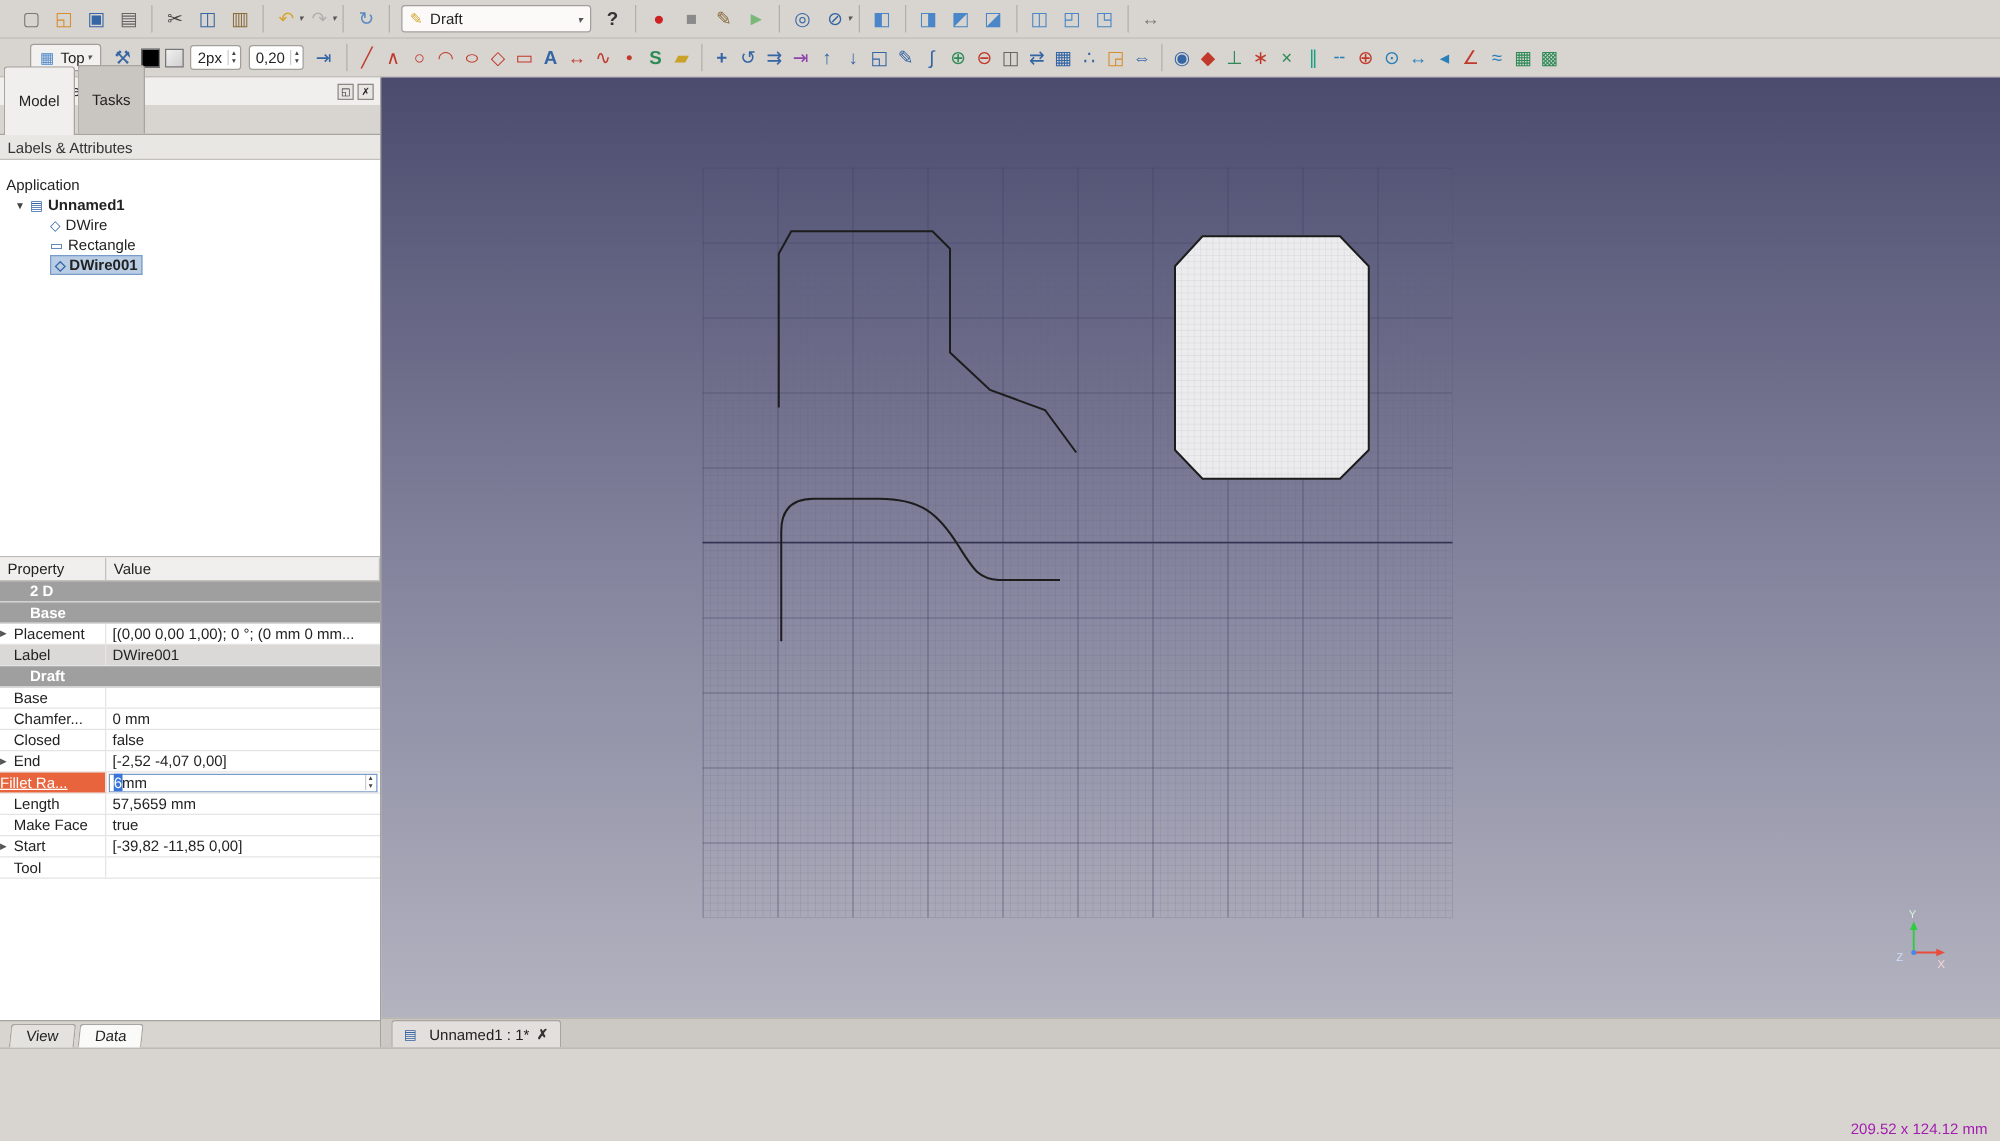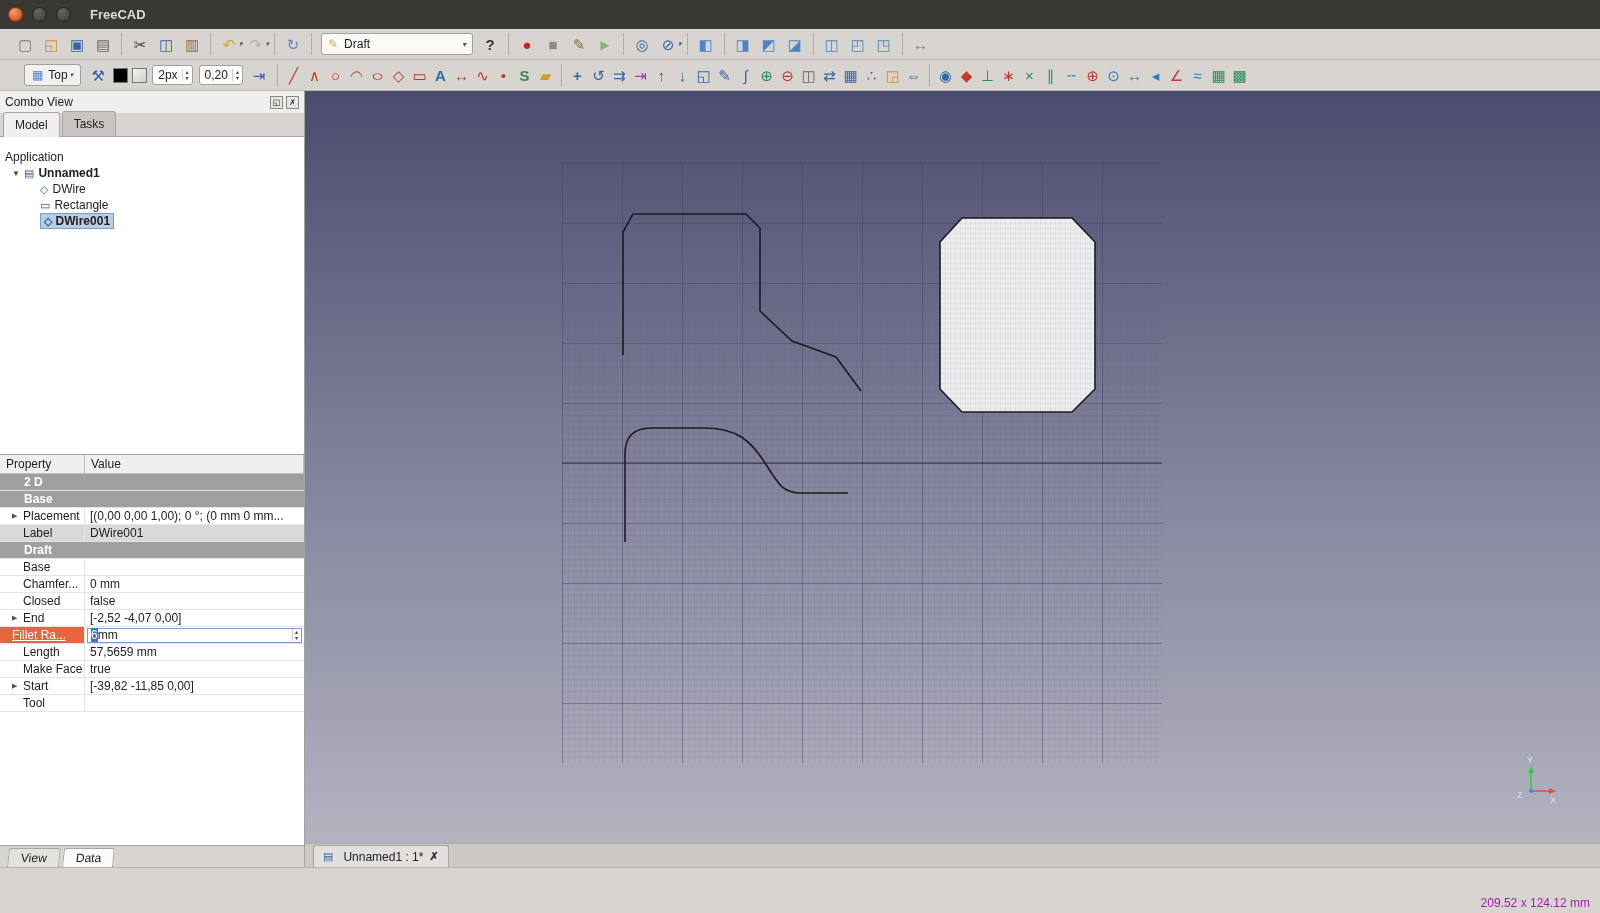--- a/index.html
+++ b/index.html
@@ -34,37 +34,37 @@
 
   
   .main { flex:none; height:776px; display:flex; }
 
   
   .left { width:305px; flex:none; background:#f0efee; border-right:1px solid #a5a19d; display:flex; flex-direction:column; }
   .panel-head { height:22px; display:flex; align-items:center; padding:0 5px; }
   .ph-btns { margin-left:auto; display:flex; }
   .ph-btns i { font-style:normal; width:13px; height:13px; border:1px solid #8d8984; background:#e8e6e3; font-size:8px; display:inline-flex; align-items:center; justify-content:center; margin-left:3px; }
   .tabs { display:flex; height:24px; padding-left:3px; gap:2px; align-items:flex-end; background:var(--toolbar,#d8d4d0); border-bottom:1px solid #a8a4a0; }
-  .tab { padding:5px 11px; background:#c9c5c1; border:1px solid #a8a4a0; border-bottom:none; border-radius:3px 3px 0 0; }
+  .tab { padding:20px 11px; background:#c9c5c1; border:1px solid #a8a4a0; border-bottom:none; border-radius:3px 3px 0 0; }
   .tab.active { background:#f0efee; position:relative; top:1px; }
   .lah { height:20px; background:#e9e7e4; border-bottom:1px solid #c3bfbb; padding:3px 6px; color:#333; }
   .tree { height:318px; background:#fff; overflow:hidden; border-bottom:1px solid #a8a4a0; padding-top:12px; }
   .trow { height:16px; display:flex; align-items:center; padding-left:5px; white-space:nowrap; }
   .trow .exp { font-style:normal; width:12px; font-size:8px; color:#444; flex:none; }
   .tic { font-style:normal; font-size:11px; margin-right:4px; flex:none; }
   .trow.child { padding-left:40px; }
   .selbox { display:inline-flex; align-items:center; background:var(--treesel,#b9cde4); border:1px solid #7a9cc8; padding:0 3px; font-weight:bold; }
   .selbox .tic { margin-right:3px; }
 
   
   .props { flex:1; background:#fff; display:flex; flex-direction:column; overflow:hidden; }
   .phead { display:grid; grid-template-columns:85px 1fr; height:19px; background:#f0efee; border-bottom:1px solid #c3bfbb; flex:none; }
   .phead span { padding:2px 6px; border-right:1px solid #c3bfbb; }
   .prow { display:grid; grid-template-columns:85px 1fr; height:17px; border-bottom:1px solid #e6e4e2; flex:none; }
-  .pl { padding:0 12px; border-right:1px solid #e6e4e2; display:flex; align-items:center; white-space:nowrap; overflow:hidden; }
+  .pl { padding:0 0; border-right:1px solid #e6e4e2; display:flex; align-items:center; white-space:nowrap; overflow:hidden; }
   .pv { padding:0 5px; display:flex; align-items:center; white-space:nowrap; overflow:hidden; }
   .exp2 { font-style:normal; font-size:7px; color:#555; width:11px; flex:none; }
   .noexp { width:11px; flex:none; }
   .prow.group { background:var(--grouprow,#9f9f9f); color:#fff; font-weight:bold; }
   .prow.group .pl { border-right:none; padding-left:24px; }
   .prow.shaded { background:#dbd9d7; }
   .pl.orange { background:var(--selorange,#e8643c); color:#fff;text-decoration:underline; }
   .editbox { border:1px solid #7a9cc8; background:#fff; margin:0; padding:0 1px 0 3px; display:flex; align-items:center; width:100%; height:15px; }
   .selblue { background:#3875d7; color:#fff; }
   .spin2 { margin-left:auto; display:flex; flex-direction:column; border-left:1px solid #ccc; }
@@ -82,26 +82,20 @@
   .dtclose { font-style:normal; font-size:11px; font-weight:bold; color:#333; }
 
   
   .statusarea { flex:1; background:var(--toolbar,#d8d4d0); border-top:1px solid #b5b1ad; display:flex; align-items:flex-end; justify-content:flex-end; padding:0 10px 3px 0; color:#a21caf; }
 </style>
 </head>
 <body>
 
 <div class="window">
 
-  <div class="titlebar">
-    <span class="wbtn close"></span>
-    <span class="wbtn plain"></span>
-    <span class="wbtn plain"></span>
-    <span class="wtitle">FreeCAD</span>
-  </div>
 
   <div class="tb">
     <span class="tbtn">
         <i class="ic" style="color: rgb(119, 119, 119);">▢</i>
       </span>
     <span class="tbtn">
         <i class="ic" style="color: rgb(215, 142, 46);">◱</i>
       </span>
     <span class="tbtn">
         <i class="ic" style="color: rgb(52, 101, 164);">▣</i>
@@ -367,20 +361,21 @@
         <span>Combo View</span>
         <span class="ph-btns">
           <i>◱</i>
           <i>✗</i>
         </span>
       </div>
       <div class="tabs">
         <span class="tab active">Model</span>
         <span class="tab">Tasks</span>
       </div>
+      <div class="lah">Labels &amp; Attributes</div>
       <div class="tree">
         <div class="trow">
             <span>Application</span>
           </div>
         <div class="trow" style="padding-left:12px">
           <i class="exp">▼</i>
           <i class="tic" style="color: rgb(52, 101, 164);">▤</i>
           <b>Unnamed1</b>
         </div>
         <div class="trow child">

